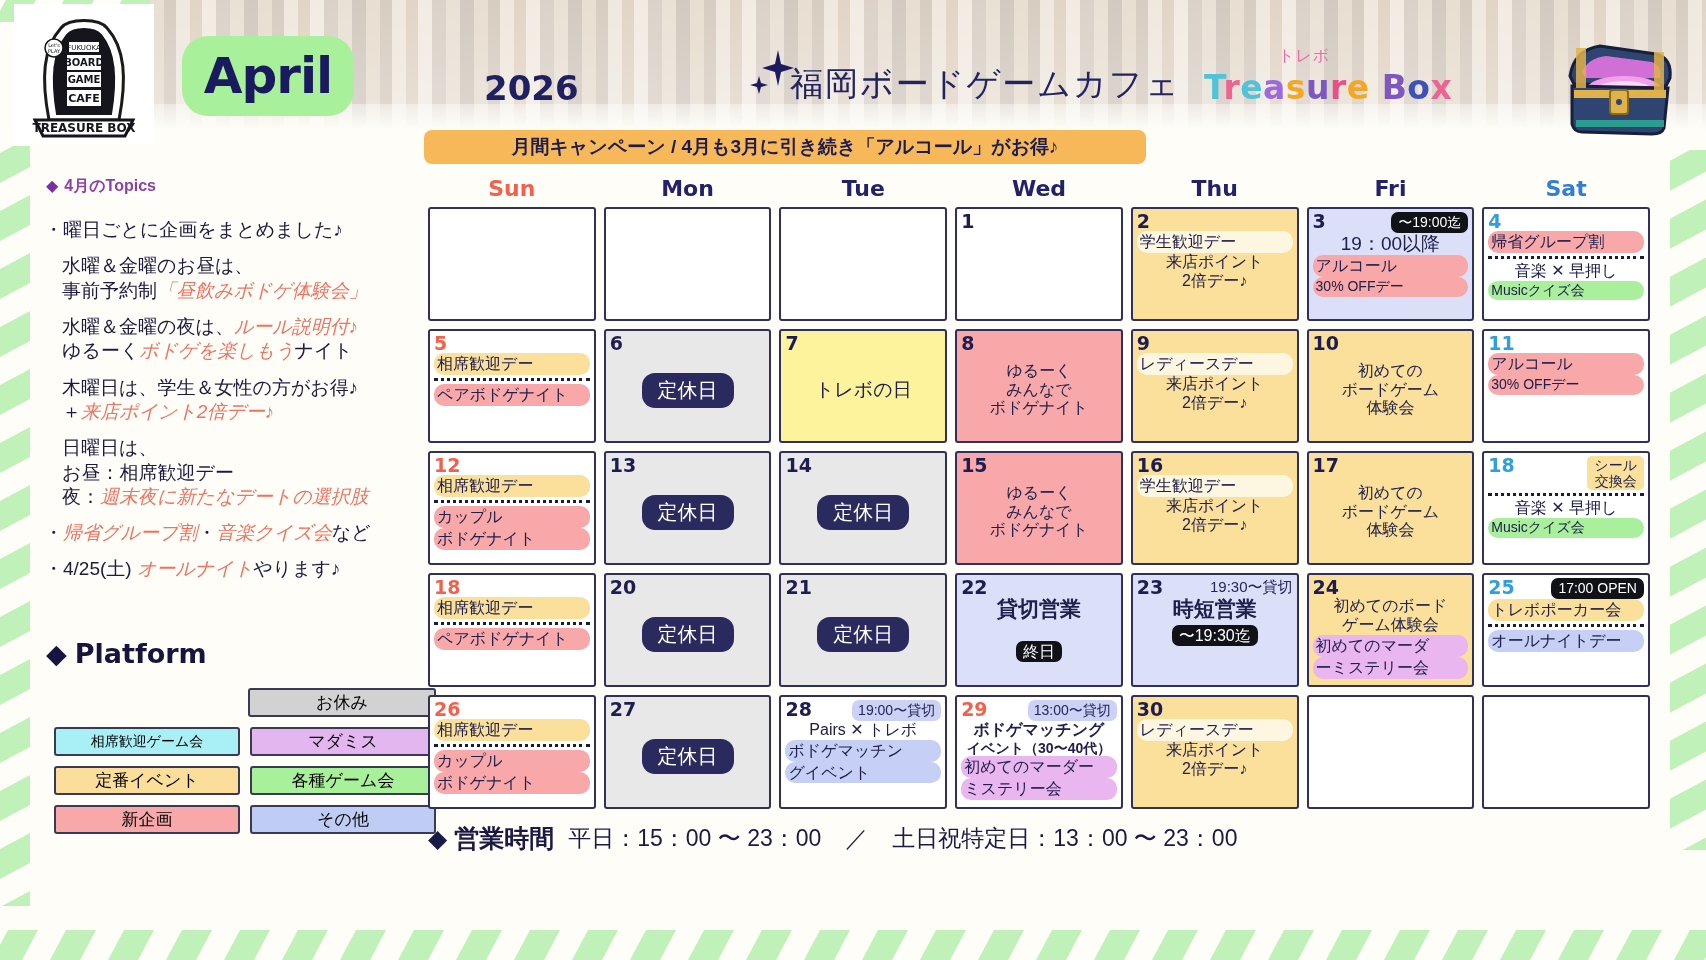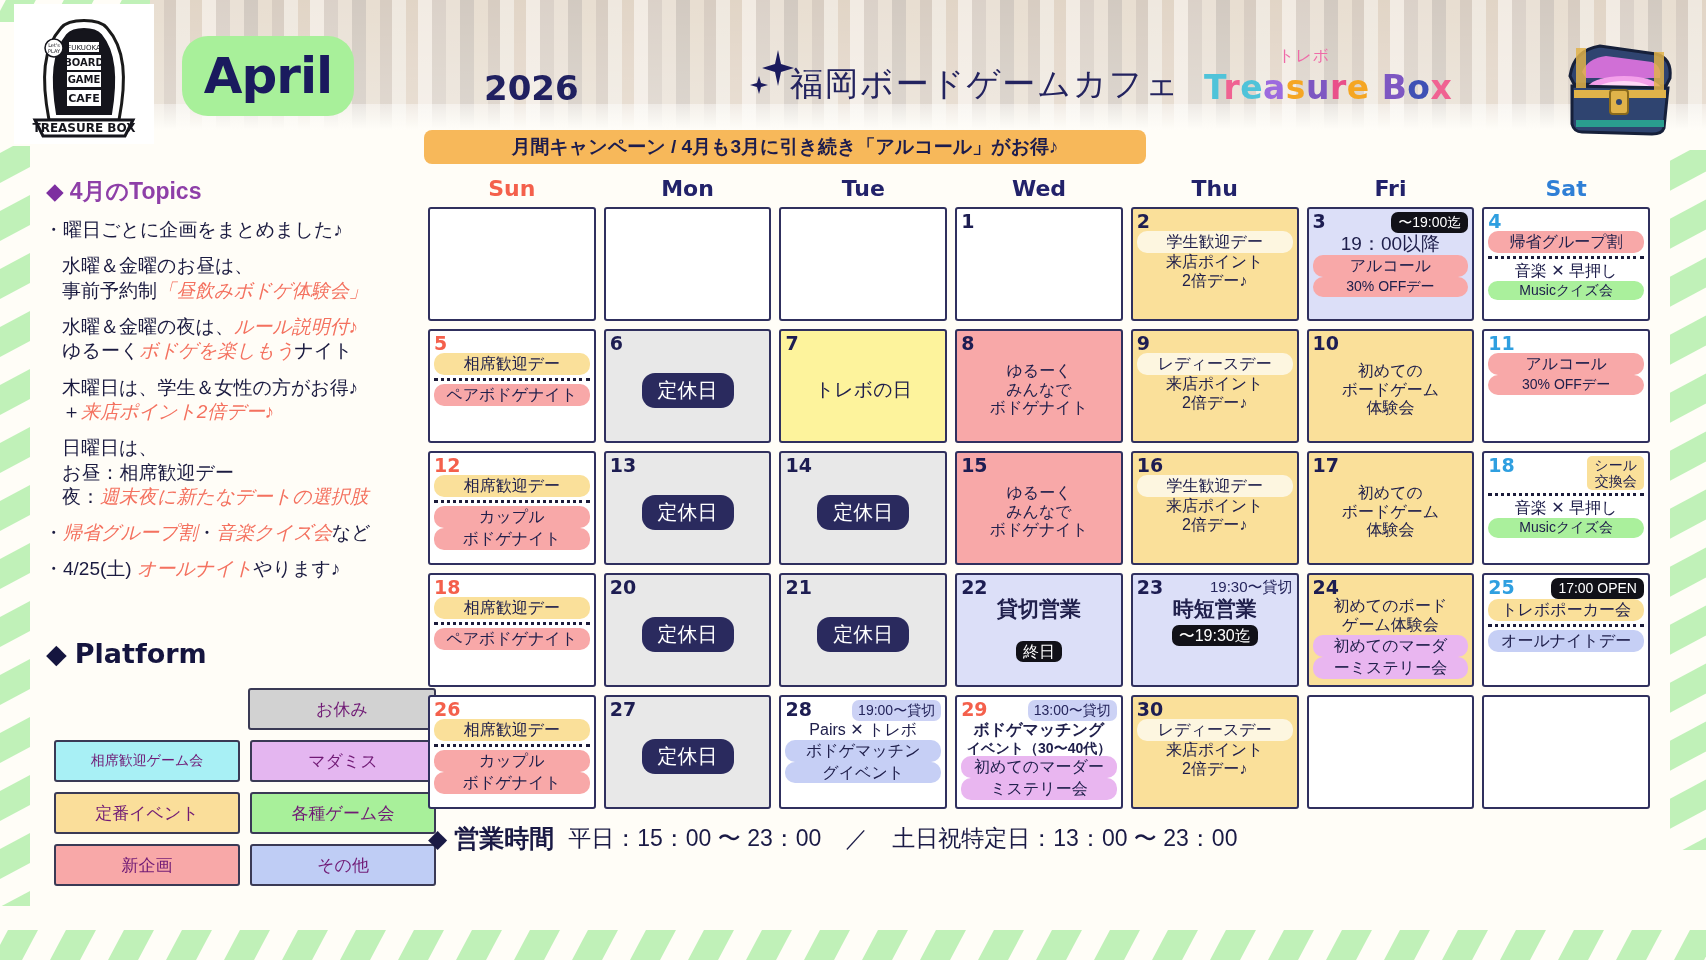--- a/index.html
+++ b/index.html
@@ -80,43 +80,43 @@
     position: absolute; left: 424px; top: 130px;
     width: 722px; height: 34px; border-radius: 8px;
     background: #f7b85a;
     display: flex; align-items: center; justify-content: center;
   }
   .campaign span { font-size: 19px; font-weight: 700; color: #1c1c4d; white-space: nowrap; }
 
   
   .topics-title {
     position: absolute; left: 46px; top: 176px;
-    font-size: 23px; font-weight: 700; color: #8e3fa8; white-space: nowrap;
+    font-size: 16px; font-weight: 700; color: #8e3fa8; white-space: nowrap;
   }
   .topics-title .dia { color: #7d2fa0; margin-right: 6px; }
 
   .topics { position: absolute; left: 44px; top: 218px; width: 400px; }
   .t-line { font-size: 19px; color: #1b1b40; line-height: 1.28; white-space: nowrap; }
   .t-block { margin-bottom: 12px; }
   .t-indent { padding-left: 18px; }
   .hl { color: #f4715f; font-style: italic; }
 
   
   .platform-title {
     position: absolute; left: 46px; top: 638px;
     font-family: "DejaVu Sans", sans-serif;
     font-size: 27px; font-weight: 700; color: #15153f; white-space: nowrap;
   }
   .platform-title .dia { margin-right: 8px; }
   .legend { position: absolute; left: 54px; top: 688px; width: 382px; }
   .legend-row { display: flex; gap: 10px; margin-bottom: 10px; }
   .chip {
-    flex: 1; height: 42px; border: 2px solid #3a3a55; border-radius: 3px;
+    flex: 1; height: 29px; border: 2px solid #3a3a55; border-radius: 3px;
     display: flex; align-items: center; justify-content: center;
-    font-size: 17px; color: #701a75; text-align: center;
+    font-size: 17px; color: #000000; text-align: center;
   }
   .chip.small { font-size: 14px; }
   .chip.spacer { border: none; background: transparent; }
   .c-rest   { background: #d2d2d2; }
   .c-mada   { background: #e4b6f0; }
   .c-sekkyo { background: #a8f0f5; }
   .c-game   { background: #a8f09a; }
   .c-teiban { background: #fade9a; }
   .c-new    { background: #f8a8a8; }
   .c-other  { background: #bfcdf5; }
@@ -162,21 +162,21 @@
     background: #ccd2f5; color: #25255c; border-radius: 7px;
     font-size: 14px; padding: 2px 6px; white-space: nowrap; line-height: 1.2;
   }
   .badge-yellow-sm {
     background: #fae09a; color: #23234f; border-radius: 5px;
     font-size: 14px; padding: 1px 7px; white-space: nowrap;
     line-height: 1.15; text-align: center;
   }
 
   .tag {
-    display: block; border-radius: 10px; text-align: center;
+    display: block; border-radius: 10px; 
     font-size: 16px; color: #20204c; line-height: 1.12; padding: 2px 3px;
     white-space: nowrap;
   }
   .tag.tight { font-size: 14px; }
   .tag-cream  { background: #fdf6e0; }
   .tag-yellow { background: #fae09a; }
   .tag-pink   { background: #f8a8a8; }
   .tag-green  { background: #aaf09c; }
   .tag-lav    { background: #c6cff5; }
   .tag-purple { background: #e9b6f0; }

